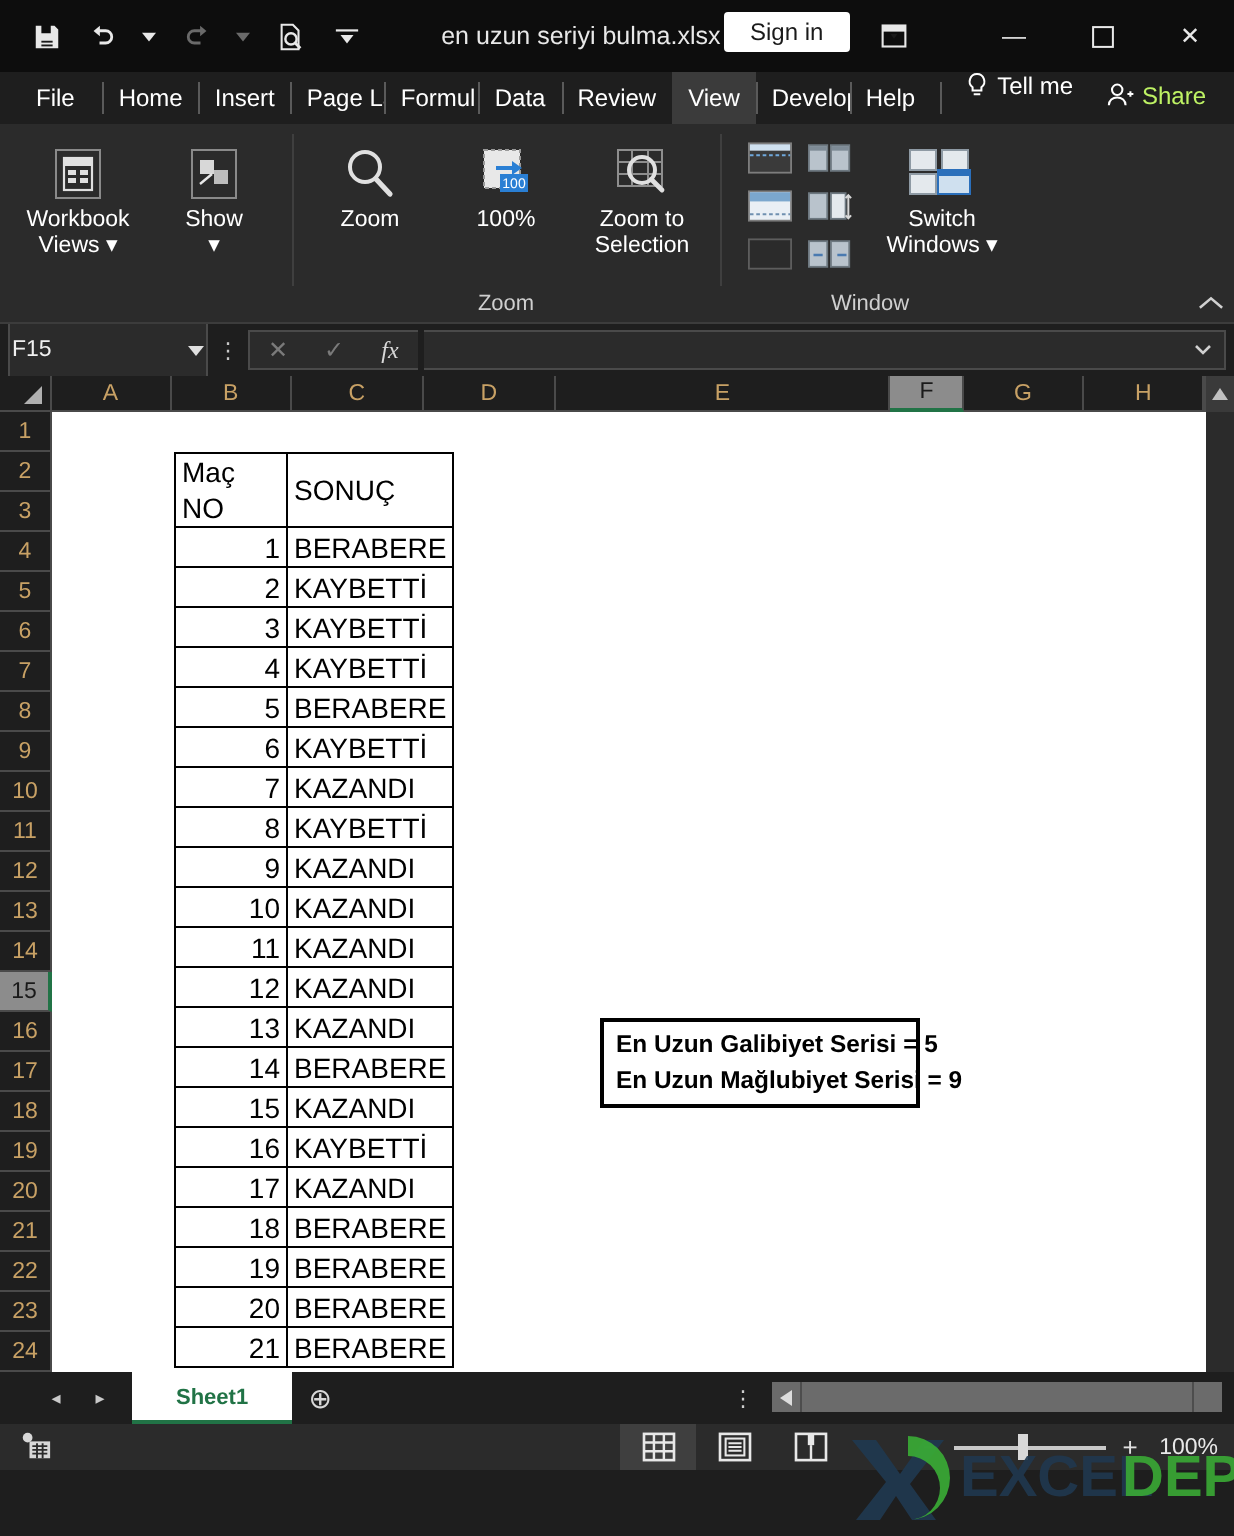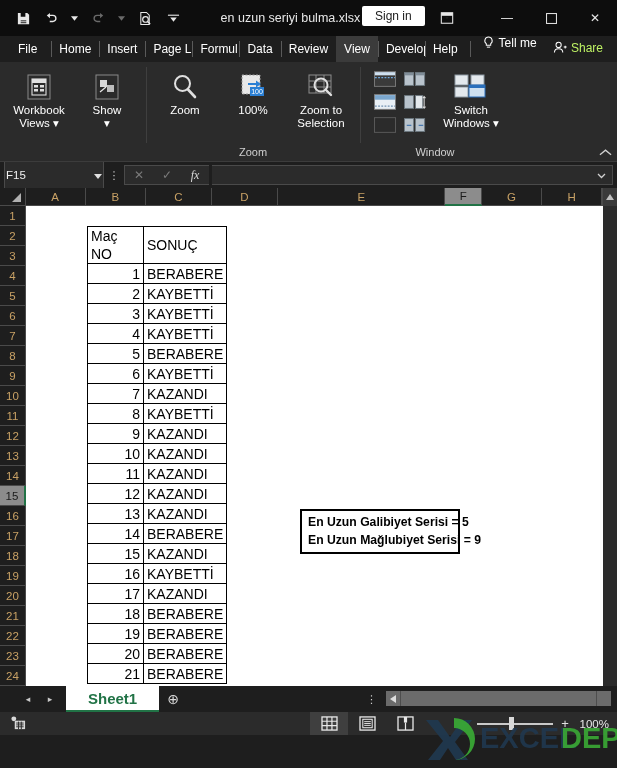--- a/index.html
+++ b/index.html
@@ -142,21 +142,21 @@
   }
 
   .vscroll { width: 14px; background: #2b2b2b; display: flex; flex-direction: column;
              align-items: center; }
 
   
   .sheetbar { height: 26px; background: #1e1e1e; display: flex; align-items: center; position: relative; }
   .navbtns { display: flex; gap: 2px; padding-left: 18px; }
   .navbtn { width: 20px; height: 20px; display: flex; align-items: center; justify-content: center;
             color: #c9c9c9; font-size: 9px; }
-  .stab { background: #ffffff; color: #217346; font-size: 15px; font-weight: bold;
+  .stab { background: #ffffff; color: #217346; font-size: 11px; font-weight: bold;
           padding: 4px 22px 3px 22px; border-bottom: 2px solid #217346; margin-left: 6px;
           height: 26px; display: flex; align-items: center; }
   .addsheet { width: 28px; display: flex; align-items: center; justify-content: center;
               color: #d8d8d8; font-size: 14px; }
   .hdots { position: absolute; left: 366px; color: #cfcfcf; font-size: 11px; }
   .hscroll { position: absolute; left: 386px; right: 6px; top: 5px; height: 15px;
              background: #4d4d4d; display: flex; align-items: center; }
   .hs-left { width: 14px; height: 15px; background: #6b6b6b; color: #ddd; font-size: 8px;
              display: flex; align-items: center; justify-content: center; }
   .hs-thumb { flex: 1; height: 15px; background: #6b6b6b; margin: 0 1px; }

